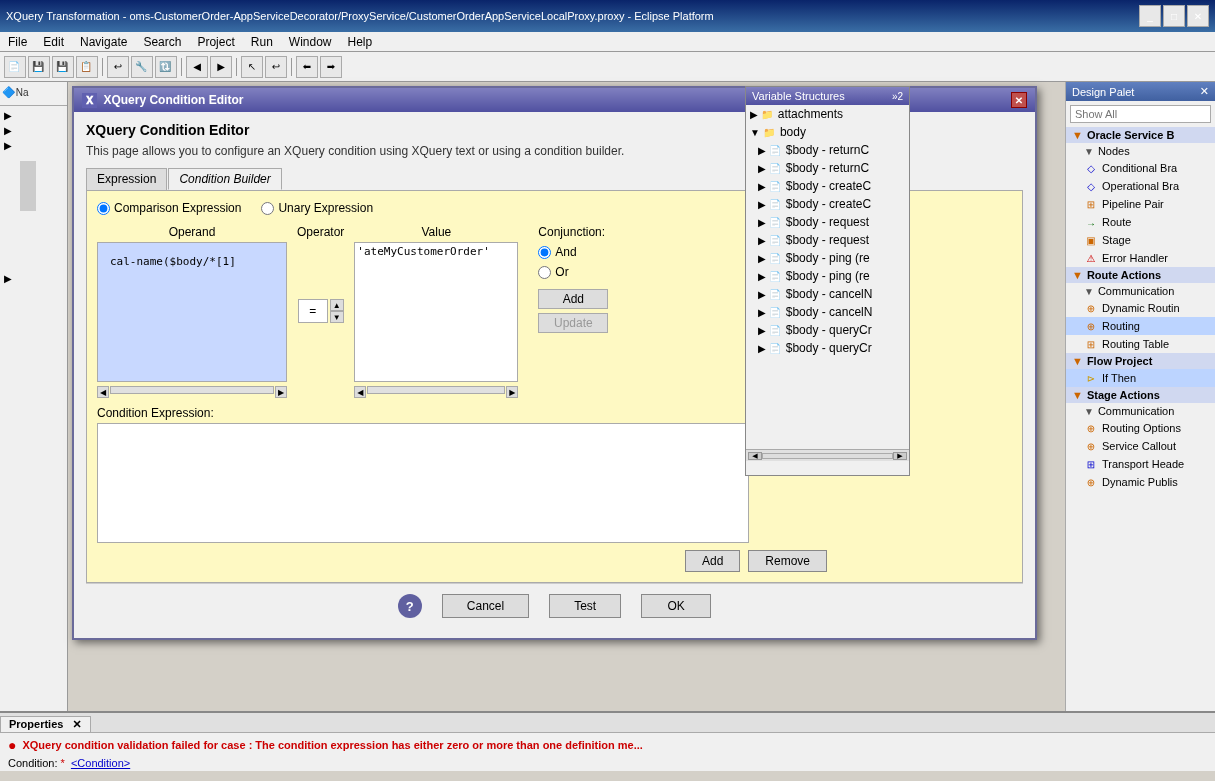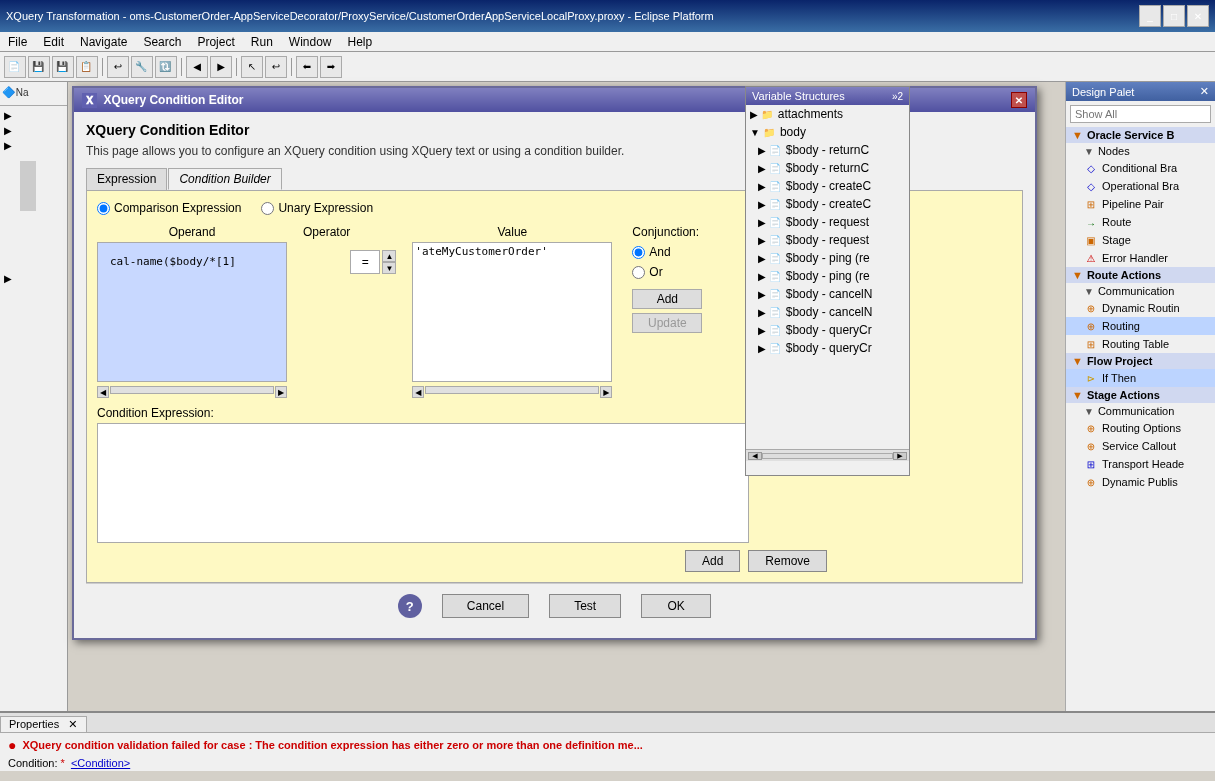--- a/index.html
+++ b/index.html
@@ -212,21 +212,21 @@
     .value-col {
       display: flex;
       flex-direction: column;
     }
     .value-col label {
       text-align: center;
       font-size: 12px;
       margin-bottom: 3px;
     }
     .value-textarea {
-      width: 200px;
+      width: 164px;
       height: 140px;
       border: 1px solid #aaa;
       resize: none;
       font-size: 11px;
       padding: 2px;
       background: white;
       font-family: monospace;
     }
     .conj-radio {
       display: flex;
@@ -436,20 +436,21 @@
       background: #f0f0f0;
       border-top: 2px solid #888;
       overflow: hidden;
     }
     .props-tab-row {
       display: flex;
       height: 20px;
       background: #e0e0e0;
       border-bottom: 1px solid #aaa;
       align-items: flex-end;
+      font-weight: bold;
     }
     .props-tab {
       padding: 1px 8px;
       font-size: 11px;
       background: #f0f0f0;
       border: 1px solid #aaa;
       border-bottom: none;
       cursor: pointer;
     }
     .props-content {
@@ -563,21 +564,21 @@
               <div class="textarea-wrapper">
                 <textarea class="expr-textarea highlight" style="">cal-name($body/*[1]</textarea>
                 <div style="display:flex;justify-content:space-between;margin-top:1px;">
                   <div class="scroll-arrow">◀</div>
                   <div style="flex:1;height:8px;background:#e0e0e0;border:1px solid #aaa;margin:0 1px;"></div>
                   <div class="scroll-arrow">▶</div>
                 </div>
               </div>
             </div>
 
-            <div style="display:flex;align-items:center;justify-content:flex-start;padding:0 16px;">
+            <div style="display:flex;flex-direction:column;align-items:center;justify-content:flex-start;padding:0 10px;">
               <label style="font-size:12px;margin-bottom:60px;">Operator</label>
               <div class="operator-select">
                 <input class="op-input" value="=" style="">
                 <div class="op-spinner">
                   <div class="op-spin-btn">▲</div>
                   <div class="op-spin-btn">▼</div>
                 </div>
               </div>
             </div>
 

